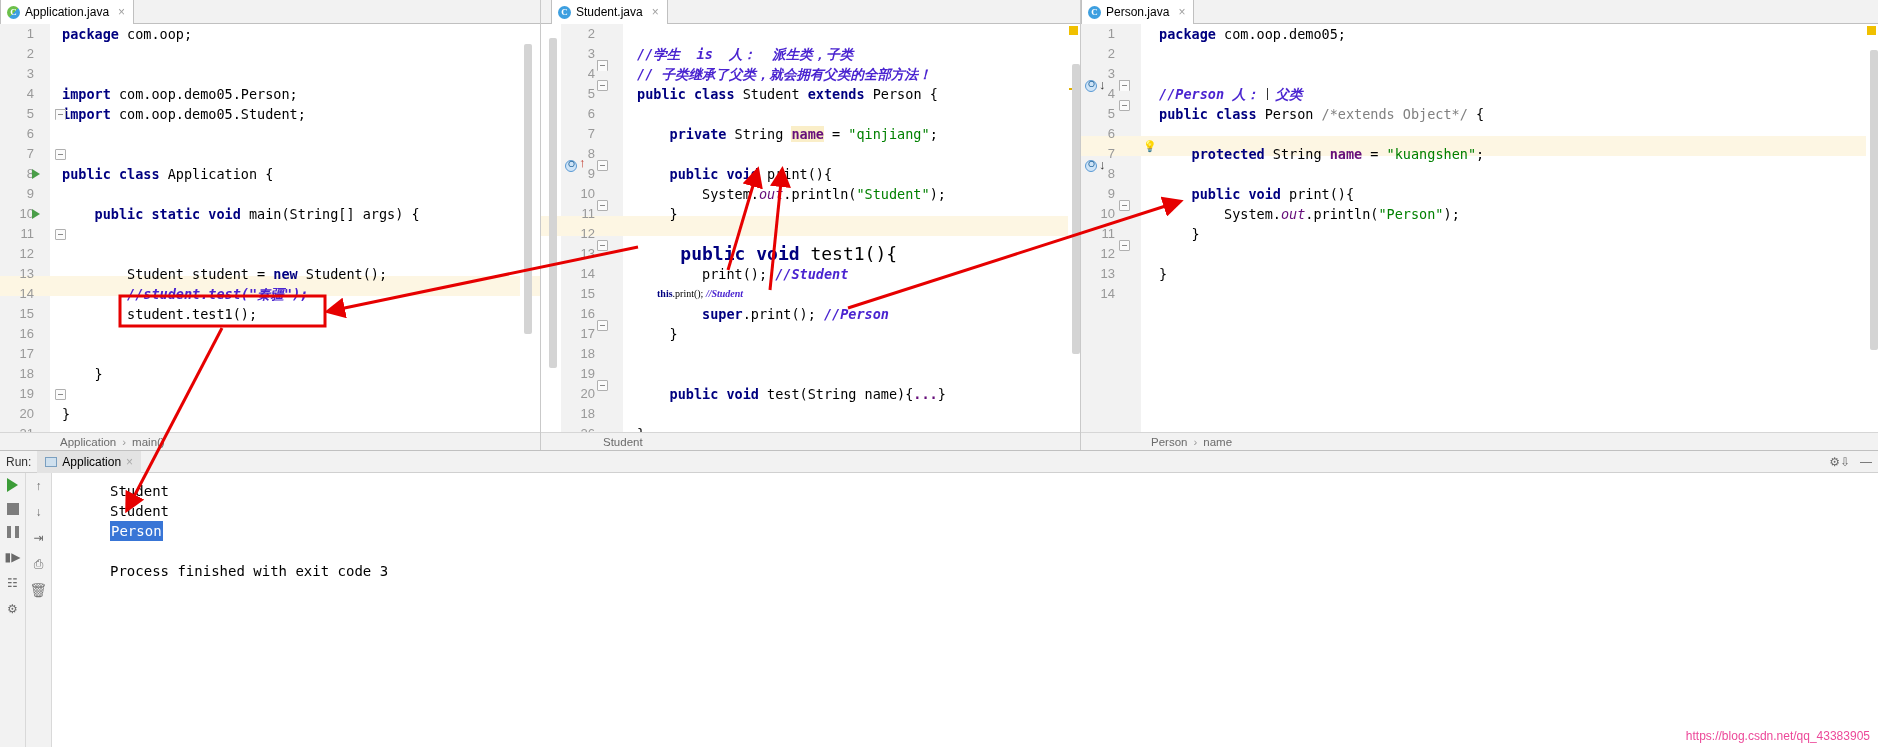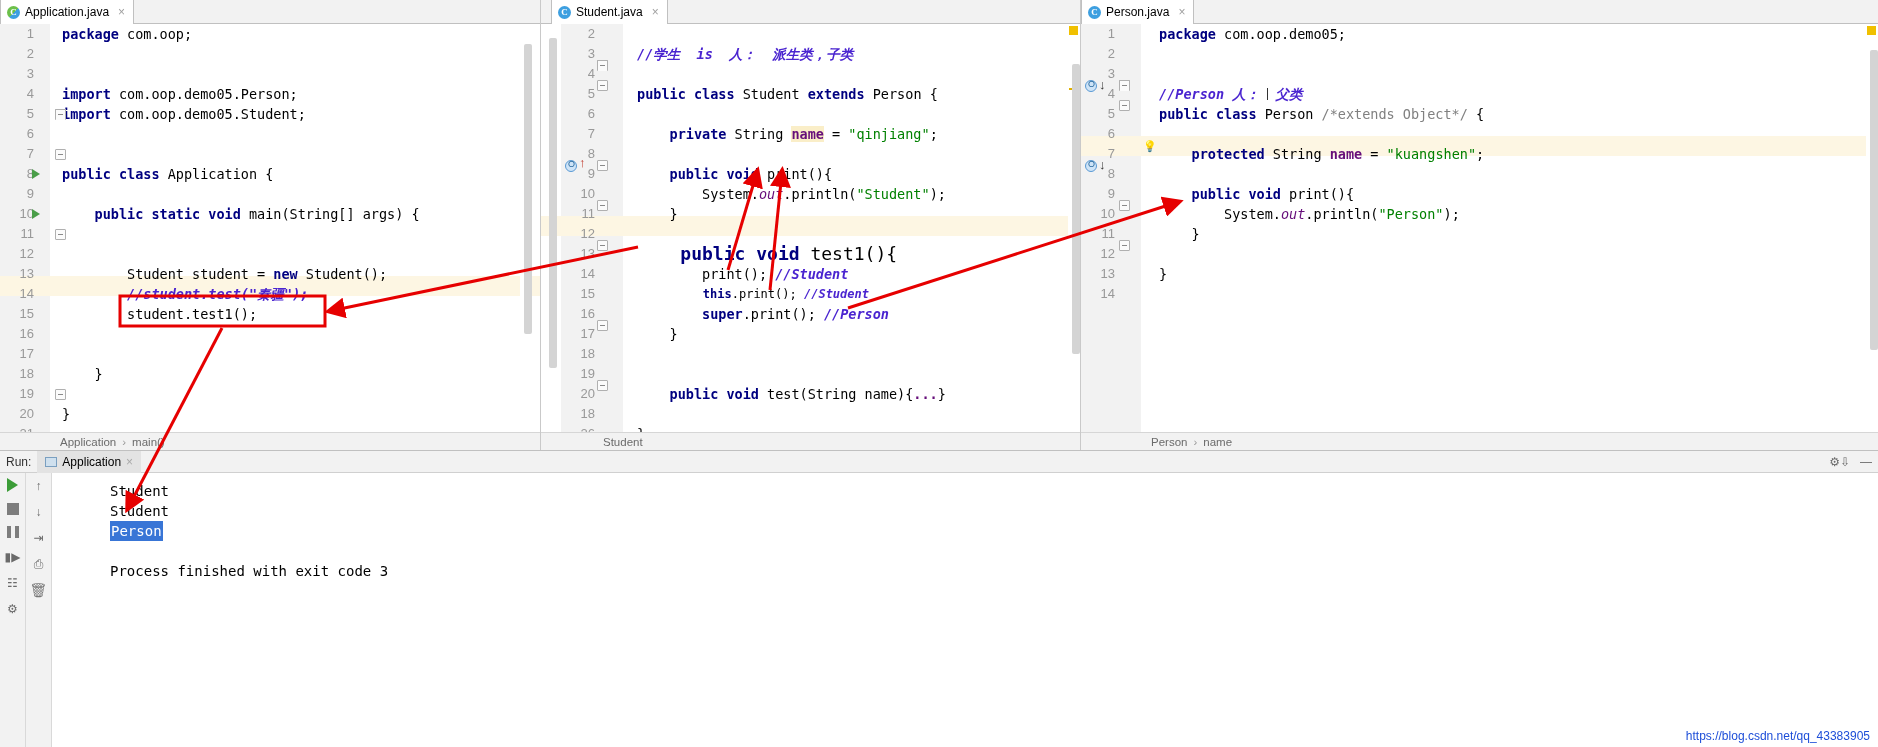--- a/index.html
+++ b/index.html
@@ -119,21 +119,21 @@
   .tb-pause:before{left:0;} .tb-pause:after{right:0;}
   .tb-trash { color:#777; font-size:14px; }
 
   .console { flex:1; position:relative; background:#fff; overflow:hidden; padding:8px 0 0 58px; }
   .cline { font-family:"DejaVu Sans Mono","Liberation Mono",monospace; font-size:14px; line-height:20px; color:#000; white-space:pre; }
   .cline.cmdline { color:#4a4a4a; background:#f4faf4; display:inline-block; padding-right:3px;}
   .cline.sel { background:#3875d6; color:#ffffff; display:inline-block; padding:0 1px;}
   .cspacer { height:20px; }
 
   
-  .watermark { position:absolute; right:8px; bottom:4px; color:#1d4ed8; font-size:12px; font-family:"Liberation Sans",sans-serif; }
+  .watermark { position:absolute; right:8px; bottom:4px; color:#ec4899; font-size:12px; font-family:"Liberation Sans",sans-serif; }
 
   
   .arrows { position:absolute; left:0; top:0; width:1878px; height:747px; pointer-events:none; }
 </style>
 </head>
 <body>
 
 <div id="app">
 
   <div class="editors">
@@ -201,32 +201,32 @@
           <span class="xclose">×</span>
         </div>
       </div>
 
       <div class="codearea">
         <div class="gutter" style="left:20px; width:62px;"></div>
         <div class="hl-row" style="top:192px;"></div>
         <div class="lines" id="lines-1">
             <div class="ln" style="top: 0px;"><span class="lnno" style="left: 28px;">2</span><span class="code" style="left: 96px; font-size: 13.5px;"></span></div>
             <div class="ln" style="top: 20px;"><span class="lnno" style="left: 28px;">3</span><span class="code" style="left: 96px; font-size: 13.5px;"><span class="cmtb">//学生  is  人：  派生类，子类</span></span></div>
-            <div class="ln" style="top: 40px;"><span class="lnno" style="left: 28px;">4</span></div>
+            <div class="ln" style="top: 40px;"><span class="lnno" style="left: 28px;">4</span><span class="code" style="left: 96px; font-size: 13.5px;"><span class="cmtb">// 子类继承了父类，就会拥有父类的全部方法！</span></span></div>
             <div class="ln" style="top: 60px;"><span class="lnno" style="left: 28px;">5</span><span class="code" style="left: 96px; font-size: 13.5px;"><span class="kw">public class</span><span class="pln"> Student </span><span class="kw">extends</span><span class="pln"> Person {</span></span></div>
             <div class="ln" style="top: 80px;"><span class="lnno" style="left: 28px;">6</span><span class="code" style="left: 96px; font-size: 13.5px;"></span></div>
             <div class="ln" style="top: 100px;"><span class="lnno" style="left: 28px;">7</span><span class="code" style="left: 96px; font-size: 13.5px;"><span class="kw">    private</span><span class="pln"> String </span><span class="name-hl">name</span><span class="pln"> = </span><span class="str">"qinjiang"</span><span class="pln">;</span></span></div>
             <div class="ln" style="top: 120px;"><span class="lnno" style="left: 28px;">8</span><span class="code" style="left: 96px; font-size: 13.5px;"></span></div>
             <div class="ln" style="top: 140px;"><span class="lnno" style="left: 28px;">9</span><span class="code" style="left: 96px; font-size: 13.5px;"><span class="kw">    public void</span><span class="pln"> print(){</span></span></div>
             <div class="ln" style="top: 160px;"><span class="lnno" style="left: 28px;">10</span><span class="code" style="left: 96px; font-size: 13.5px;"><span class="pln">        System.</span><span class="st">out</span><span class="pln">.println(</span><span class="str">"Student"</span><span class="pln">);</span></span></div>
             <div class="ln" style="top: 180px;"><span class="lnno" style="left: 28px;">11</span><span class="code" style="left: 96px; font-size: 13.5px;"><span class="pln">    }</span></span></div>
             <div class="ln" style="top: 200px;"><span class="lnno" style="left: 28px;">12</span><span class="code" style="left: 96px; font-size: 13.5px;"></span></div>
             <div class="ln" style="top: 220px;"><span class="lnno" style="left: 28px;">13</span><span class="code" style="left: 96px; font-size: 18px;"><span class="kw">    public void</span><span class="pln"> test1(){</span></span></div>
             <div class="ln" style="top: 240px;"><span class="lnno" style="left: 28px;">14</span><span class="code" style="left: 96px; font-size: 13.5px;"><span class="pln">        print(); </span><span class="cmtb">//Student</span></span></div>
-            <div class="ln" style="top: 260px;"><span class="lnno" style="left: 28px;">15</span><span class="code" style="left: 104px; font-size: 12px;"><span class="kw">        this</span><span class="pln">.print(); </span><span class="cmtb">//Student</span></span></div>
+            <div class="ln" style="top: 260px;"><span class="lnno" style="left: 28px;">15</span><span class="code" style="left: 96px; font-size: 10px; font-family: Liberation Serif, serif;"><span class="kw">        this</span><span class="pln">.print(); </span><span class="cmtb">//Student</span></span></div>
             <div class="ln" style="top: 280px;"><span class="lnno" style="left: 28px;">16</span><span class="code" style="left: 96px; font-size: 13.5px;"><span class="kw">        super</span><span class="pln">.print(); </span><span class="cmtb">//Person</span></span></div>
             <div class="ln" style="top: 300px;"><span class="lnno" style="left: 28px;">17</span><span class="code" style="left: 96px; font-size: 13.5px;"><span class="pln">    }</span></span></div>
             <div class="ln" style="top: 320px;"><span class="lnno" style="left: 28px;">18</span><span class="code" style="left: 96px; font-size: 13.5px;"></span></div>
             <div class="ln" style="top: 340px;"><span class="lnno" style="left: 28px;">19</span><span class="code" style="left: 96px; font-size: 13.5px;"></span></div>
             <div class="ln" style="top: 360px;"><span class="lnno" style="left: 28px;">20</span><span class="code" style="left: 96px; font-size: 13.5px;"><span class="kw">    public void</span><span class="pln"> test(String name){</span><span class="fld">...</span><span class="pln">}</span></span></div>
             <div class="ln" style="top: 380px;"><span class="lnno" style="left: 28px;">18</span><span class="code" style="left: 96px; font-size: 13.5px;"></span></div>
             <div class="ln" style="top: 400px;"><span class="lnno" style="left: 28px;">26</span><span class="code" style="left: 96px; font-size: 13.5px;"><span class="pln">}</span></span></div>
           </div>
 
         <div class="ovr" style="left:24px; top:136px;"></div>

